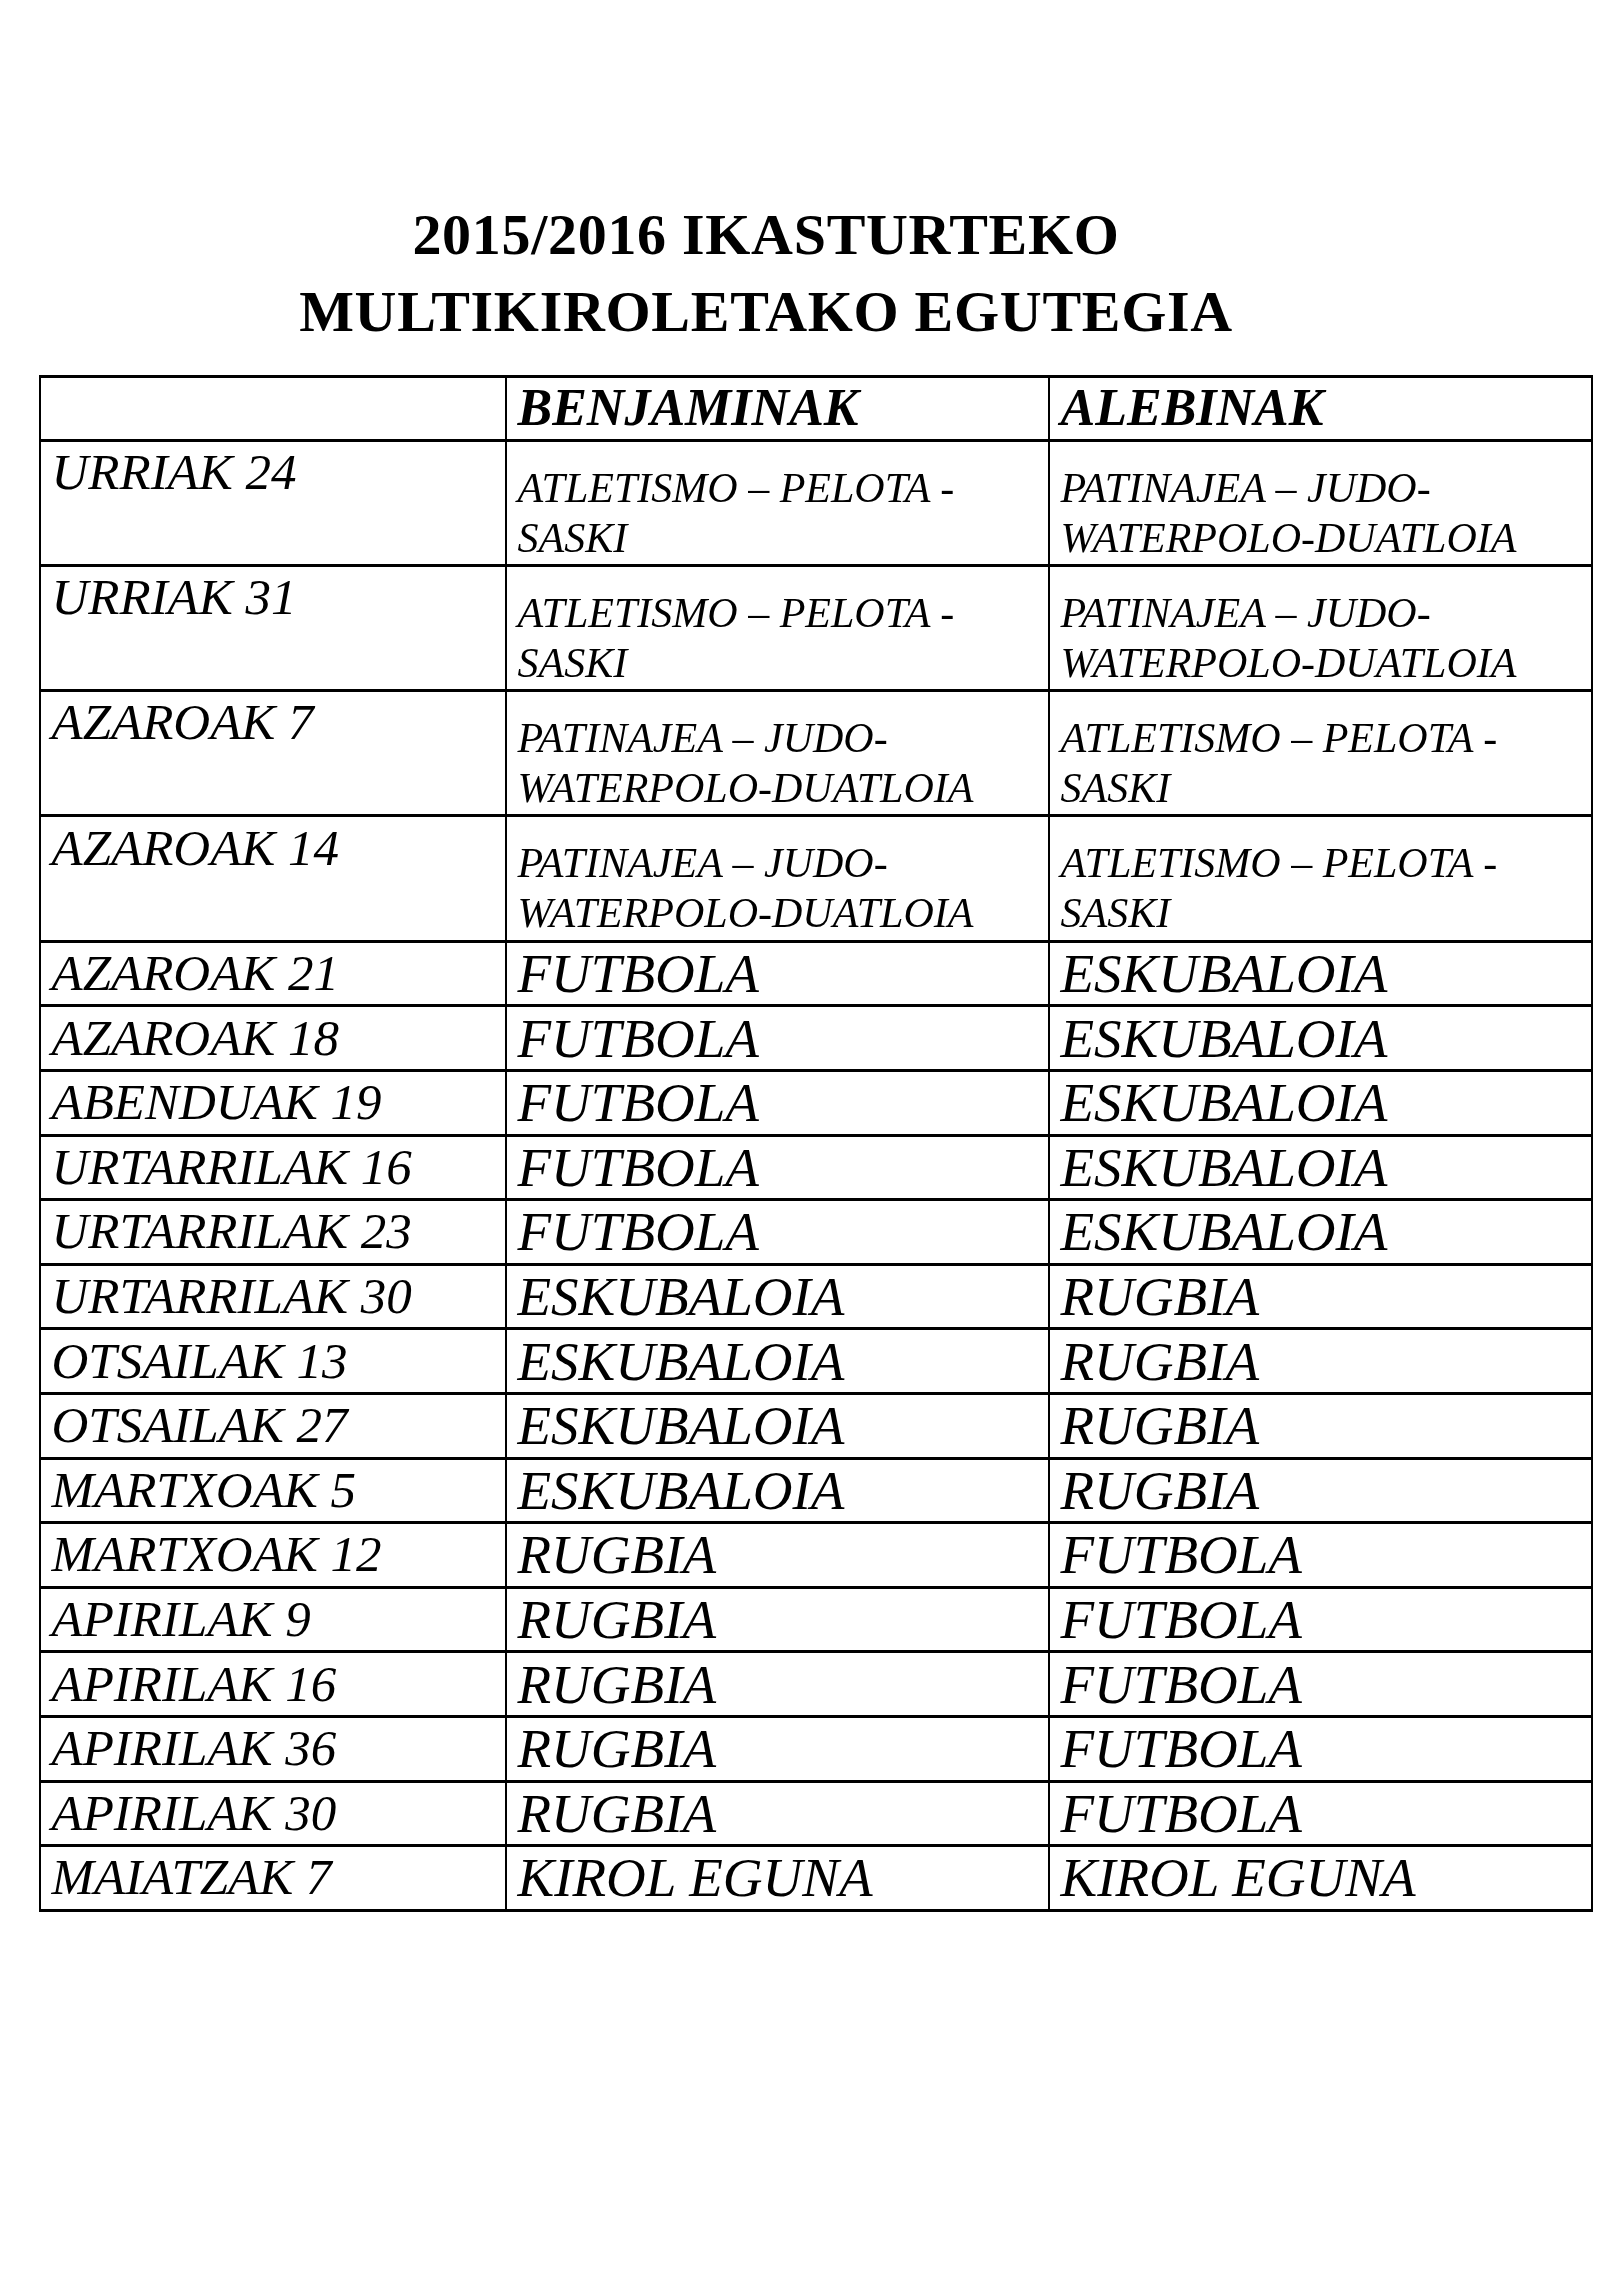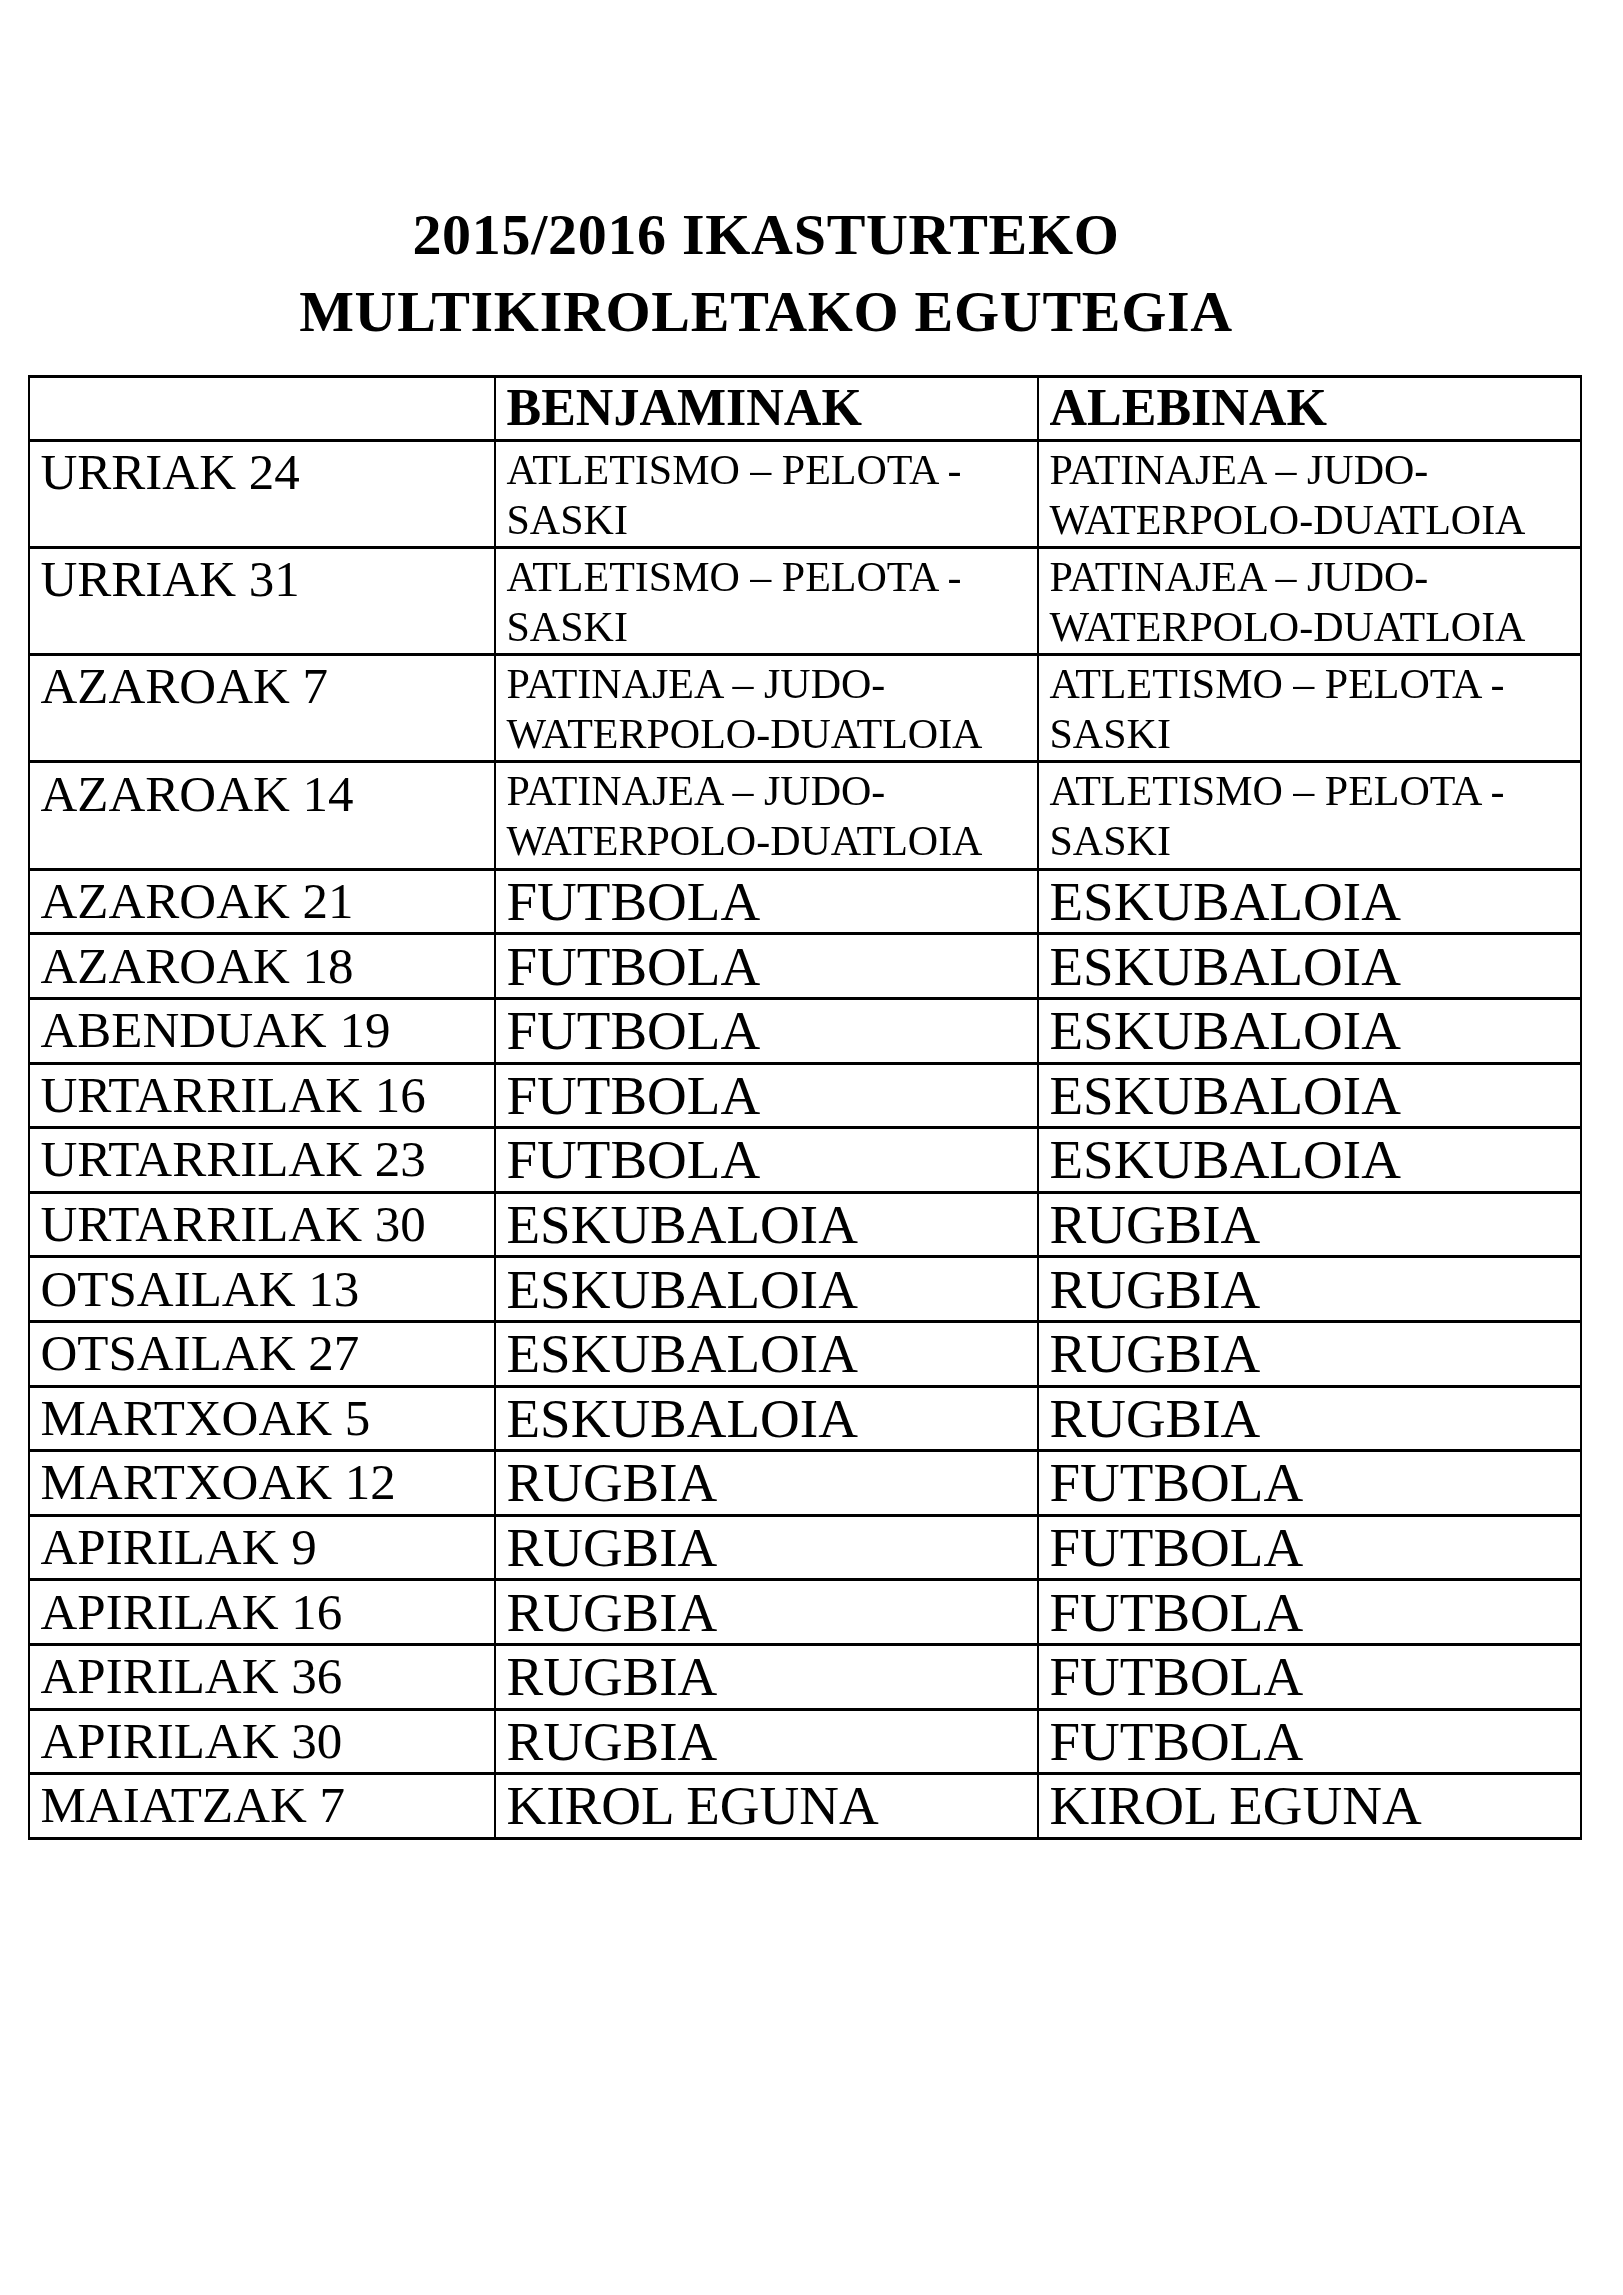--- a/index.html
+++ b/index.html
@@ -25,23 +25,24 @@
   .title-line {
     font-size: 58px;
     font-weight: bold;
     line-height: 77px;
     letter-spacing: 0.7px;
     white-space: nowrap;
   }
   table.calendar {
     border-collapse: collapse;
     table-layout: fixed;
-    margin-left: 28px;
+    margin-left: 39px;
     margin-top: 25px;
     width: 1552px;
+    font-style: italic;
   }
   col.c-date  { width: 466px; }
   col.c-benj  { width: 543px; }
   col.c-aleb  { width: 543px; }
   th, td {
     border: solid #000000;
     border-width: 3.3px 2px;
     vertical-align: top;
     text-align: left;
     padding: 1.3px 6.5px 1.3px 10.5px;
@@ -63,21 +64,21 @@
     border-radius: 21px;
   }
   td.sport-cell {
     font-size: 55px;
     line-height: 59px;
     white-space: pre-line;
   }
   td.sport-cell.two-line {
     font-size: 42px;
     line-height: 50px;
-    padding-top: 3px;
+    padding-top: 21px;
   }
 </style>
 </head>
 <body>
 
 <div class="page">
 
   <div class="title-block">
     <div class="title-line">2015/2016 IKASTURTEKO</div>
     <div class="title-line">MULTIKIROLETAKO EGUTEGIA</div>

